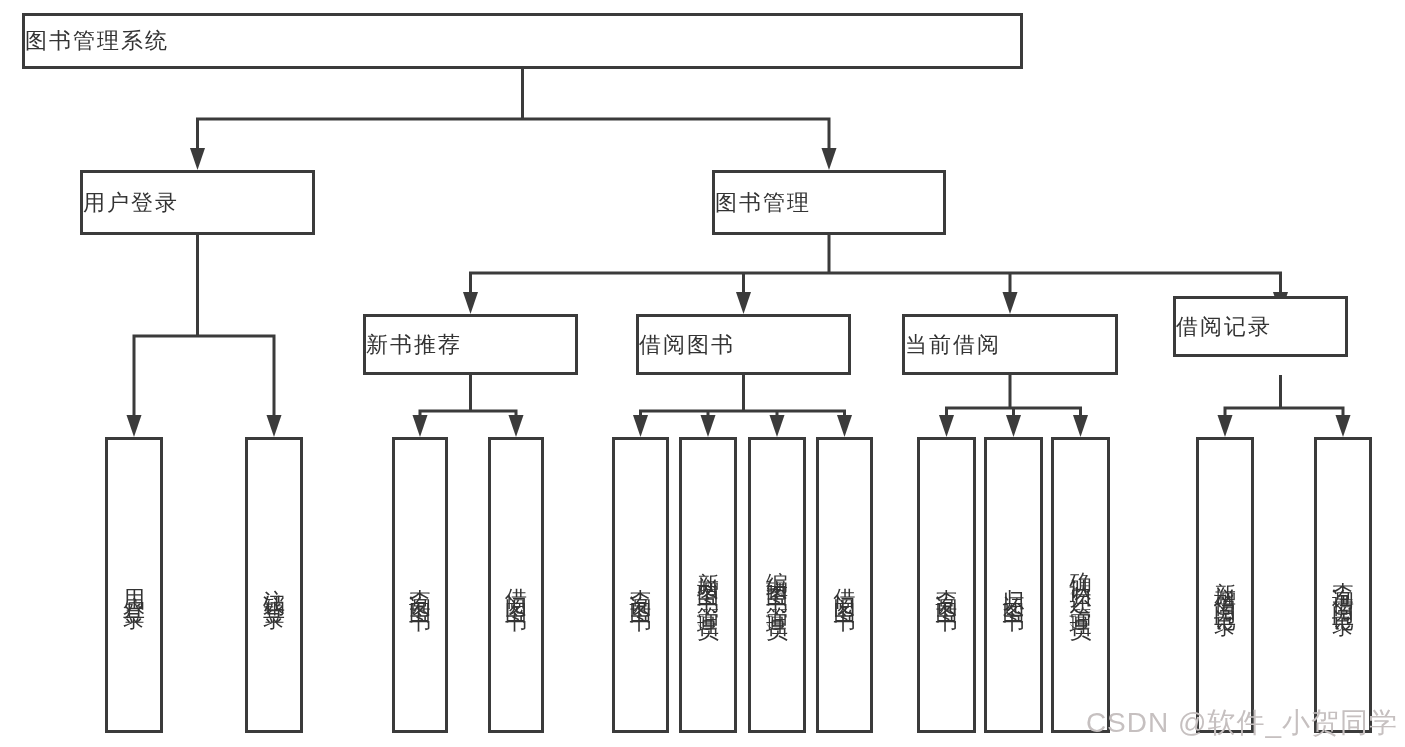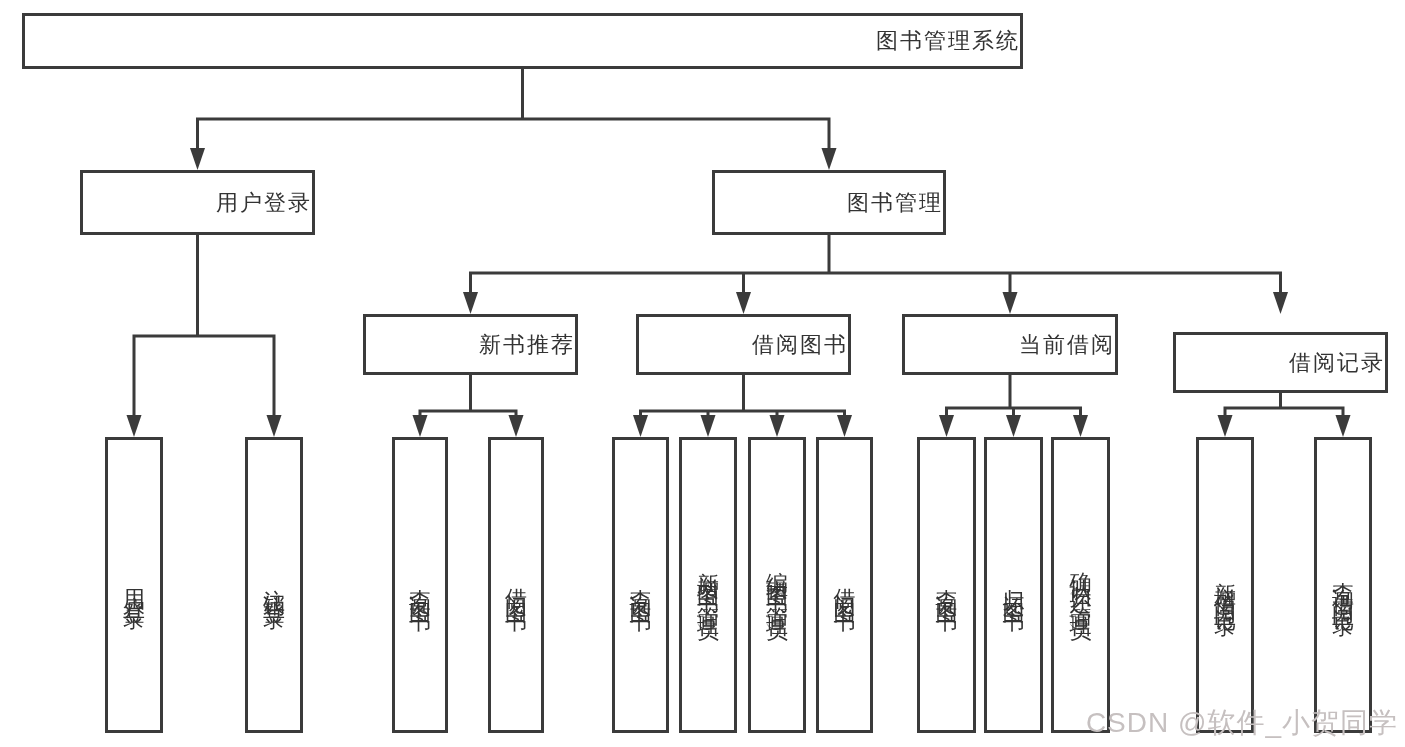--- a/index.html
+++ b/index.html
@@ -9,21 +9,21 @@
     background:#ffffff;
     font-family:"Liberation Sans","DejaVu Sans",sans-serif;
     overflow:hidden;
   }
   #wires{position:absolute;left:0;top:0;z-index:1;}
   .box{
     position:absolute;
     box-sizing:border-box;
     border:3px solid #3b3b3b;
     background:#ffffff;
-    display:flex;align-items:center;justify-content:flex-end;
+    display:flex;align-items:center;justify-content:flex-start;
     font-size:22px;color:#333333;letter-spacing:2px;
     z-index:2;
   }
   .vbox{
     position:absolute;
     top:437px;height:296px;
     box-sizing:border-box;
     border:3px solid #3b3b3b;
     background:#ffffff;
     display:flex;align-items:center;justify-content:center;
@@ -108,21 +108,21 @@
 
   <div class="box" style="left:712px;top:170px;width:234px;height:65px">
     <span>图书管理</span>
   </div>
   <div class="box" style="left:636px;top:314px;width:215px;height:61px">
     <span>借阅图书</span>
   </div>
   <div class="box" style="left:902px;top:314px;width:216px;height:61px">
     <span>当前借阅</span>
   </div>
-  <div class="box" style="left:1173px;top:332px;width:215px;height:61px">
+  <div class="box" style="left:1173px;top:296px;width:175px;height:61px">
     <span>借阅记录</span>
   </div>
 
   <div class="vbox" style="left:105px;width:58px">
     <span>用户登录</span>
   </div>
   <div class="vbox" style="left:245px;width:58px">
     <span>注销登录</span>
   </div>
 

